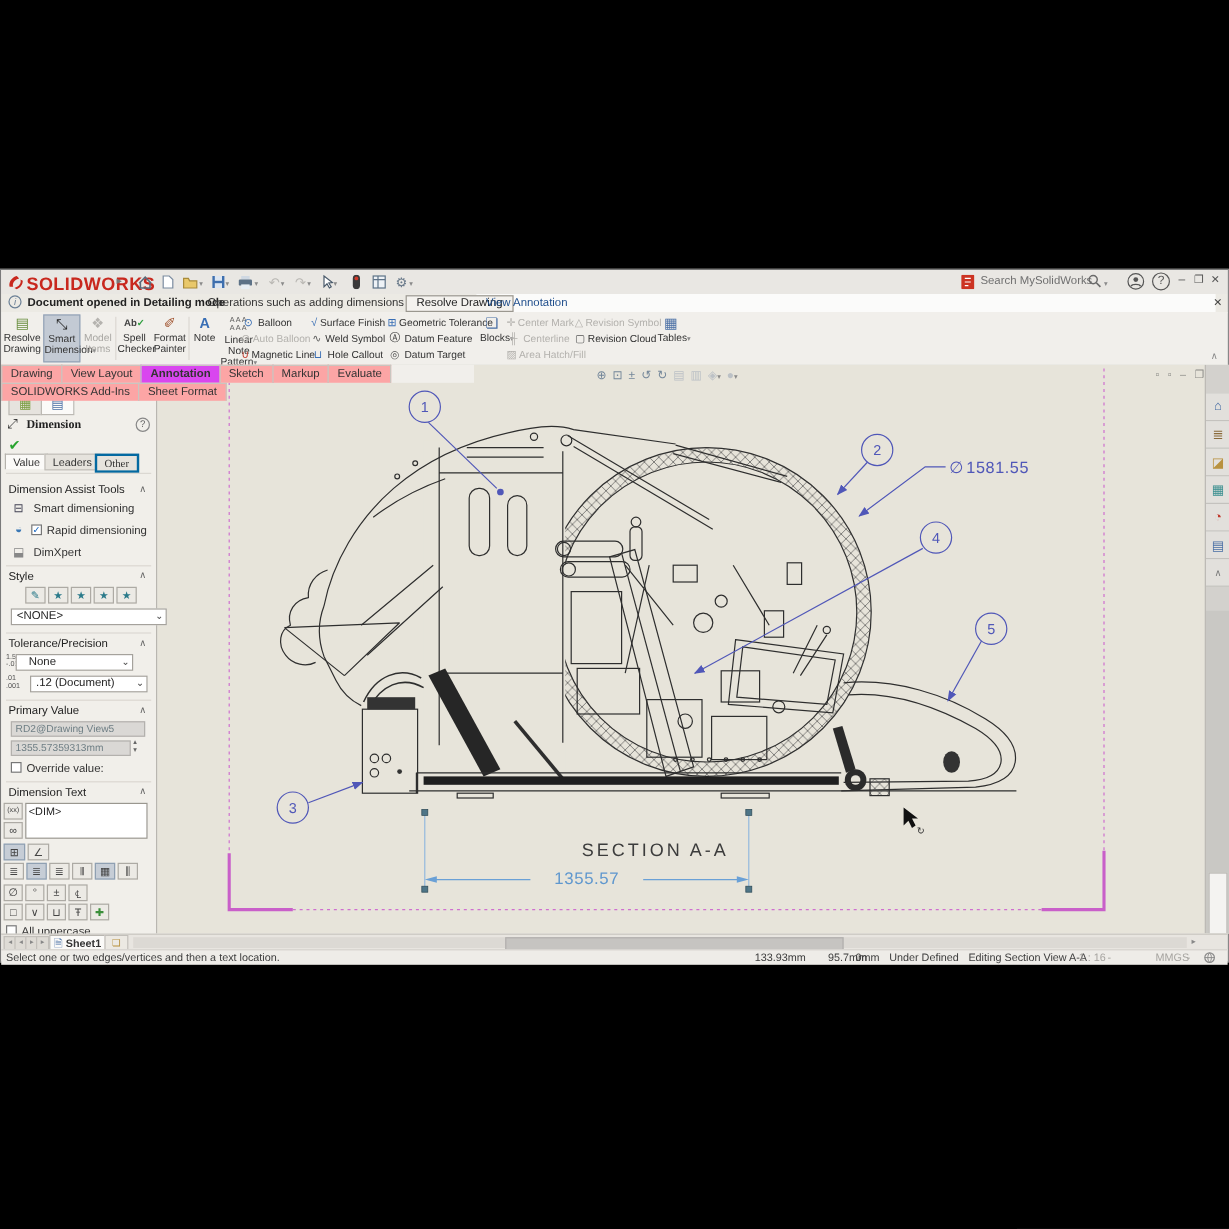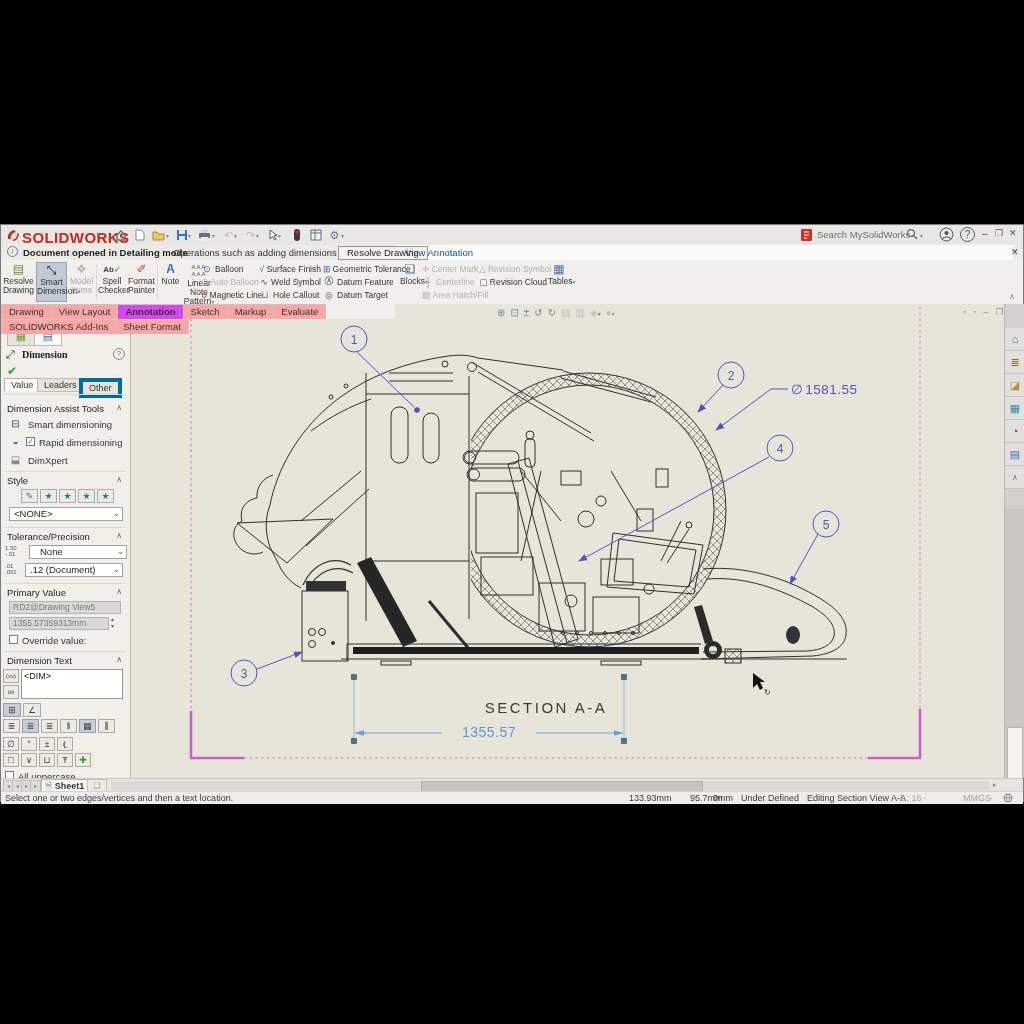--- a/index.html
+++ b/index.html
@@ -466,21 +466,21 @@
         <span style="color:#4a6fa5">▤</span>
       </div>
 
     <span class="abs" style="left:5px;top:29px;font-size:11px;color:#333">⤢</span>
     <span class="abs" style="left:21px;top:30px;font-weight:bold;font-size:10px;color:#222;font-family:Liberation Serif, serif;">Dimension</span>
     <span class="abs" style="left:112px;top:29px;width:12px;height:12px;border:1px solid #888;border-radius:50%;box-sizing:border-box;text-align:center;line-height:10px;font-size:8px;color:#666;">?</span>
     <span class="abs" style="left:6px;top:45px;color:#28a42e;font-size:12px;">✔</span>
 
     <span class="abs" style="left:3px;top:59px;padding:1px 6px;background:#fbfaf8;border:1px solid #b5b2ac;border-bottom:none;font-size:9px;">Value</span>
     <span class="abs" style="left:36px;top:59px;padding:1px 6px;background:#e6e3dd;border:1px solid #c2bfb9;font-size:9px;">Leaders</span>
-    <span class="abs" style="left:78px;top:59px;padding:1px 6px;background:#e6e3dd;border:4px solid #0369a1;font-size:9px;">Other</span>
+    <span class="abs" style="left:78px;top:59px;padding:1px 6px;background:#e6e3dd;border:2px solid #0369a1;font-size:9px;font-family:Liberation Serif, serif;">Other</span>
     <div class="hr" style="top:75px"></div>
 
     <div class="ghdr" style="top:84px;"><span>Dimension Assist Tools</span><span class="chev">∧</span></div>
     <span class="picon" style="left:7px;top:98px;color:#445">⊟</span>
     <span class="abs" style="left:27px;top:100px;">Smart dimensioning</span>
     <span class="picon" style="left:7px;top:116px;color:#3a78b5">◒</span>
     <span class="cb abs" style="left:25px;top:118px;">✓</span>
     <span class="abs" style="left:38px;top:118px;">Rapid dimensioning</span>
     <span class="picon" style="left:7px;top:134px;color:#888">⬓</span>
     <span class="abs" style="left:27px;top:136px;">DimXpert</span>
@@ -495,26 +495,26 @@
       </div>
     <div class="sbtn" style="left:58px;top:170px;">
         <span style="color:#2a7a8a">★</span>
       </div>
     <div class="sbtn" style="left:77px;top:170px;">
         <span style="color:#2a7a8a">★</span>
       </div>
     <div class="sbtn" style="left:96px;top:170px;">
         <span style="color:#2a7a8a">★</span>
       </div>
-    <div class="dd" style="left:8px;top:188px;width:114px;"><span>&lt;NONE&gt;</span><span class="ddc">⌄</span></div>
+    <div class="dd" style="left:8px;top:188px;width:130px;"><span>&lt;NONE&gt;</span><span class="ddc">⌄</span></div>
 
     <div class="hr" style="top:208px"></div>
     <div class="ghdr" style="top:212px;"><span>Tolerance/Precision</span><span class="chev">∧</span></div>
     <span class="abs" style="left:4px;top:226px;font-size:6px;line-height:6px;color:#555">1.50<br>-.01</span>
-    <div class="dd" style="left:28px;top:226px;width:98px;padding-left:10px;"><span>None</span><span class="ddc">⌄</span></div>
+    <div class="dd" style="left:12px;top:226px;width:98px;padding-left:10px;"><span>None</span><span class="ddc">⌄</span></div>
     <span class="abs" style="left:4px;top:244px;font-size:6px;line-height:6px;color:#555">.01<br>.001</span>
     <div class="dd" style="left:24px;top:244px;width:98px;"><span>.12 (Document)</span><span class="ddc">⌄</span></div>
 
     <div class="hr" style="top:264px"></div>
     <div class="ghdr" style="top:268px;"><span>Primary Value</span><span class="chev">∧</span></div>
     <div class="field" style="left:8px;top:282px;width:112px;">RD2@Drawing View5</div>
     <div class="field" style="left:8px;top:298px;width:100px;">1355.57359313mm</div>
     <span class="abs" style="left:110px;top:297px;font-size:6px;line-height:7px;color:#666;">▴<br>▾</span>
     <span class="cb abs" style="left:8px;top:316px;"></span>
     <span class="abs" style="left:21px;top:316px;">Override value:</span>

